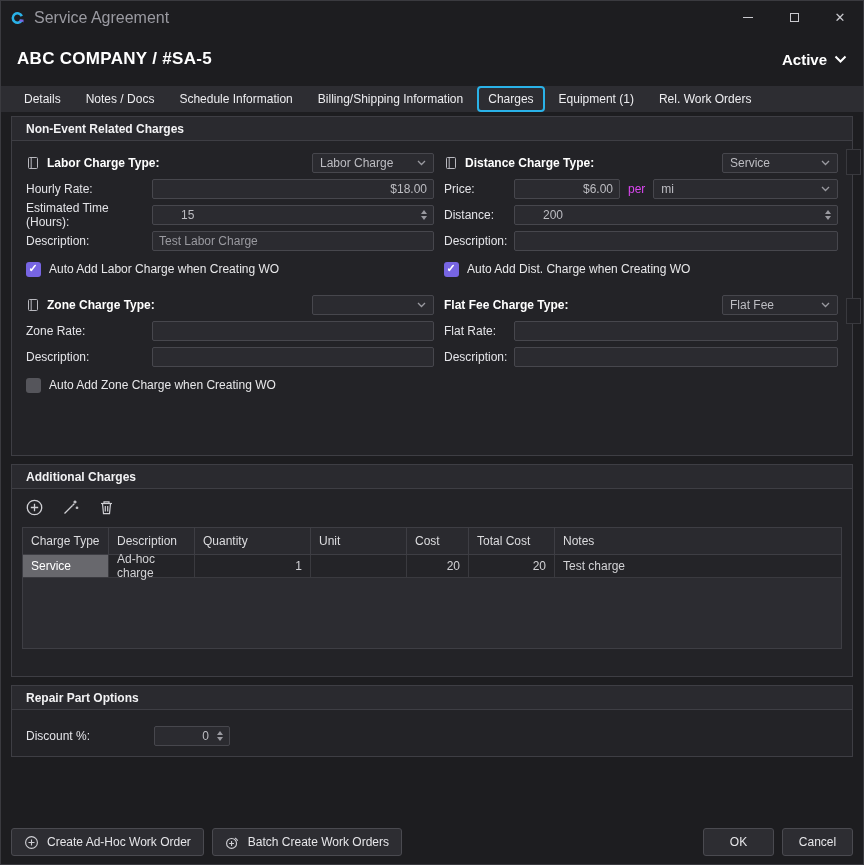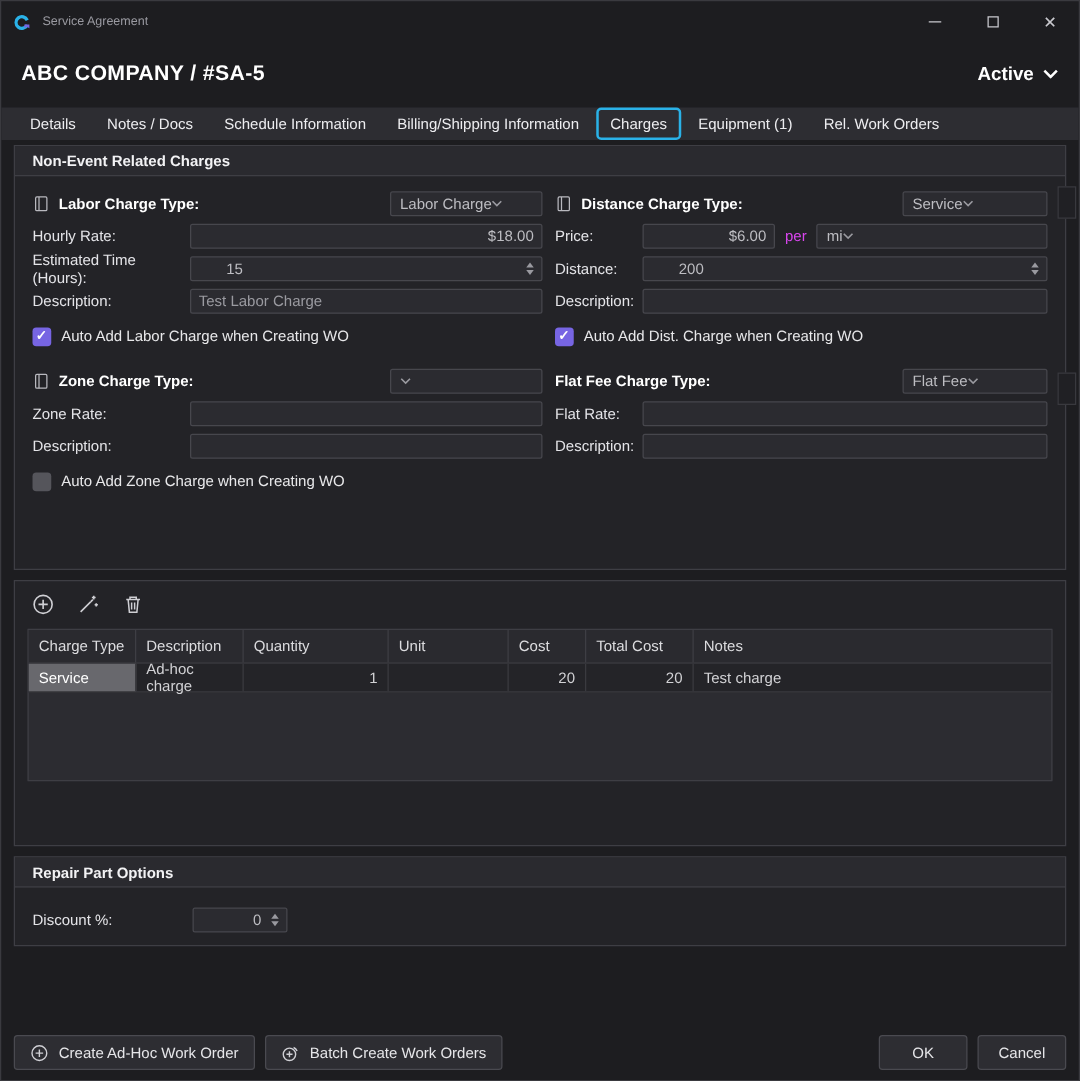--- a/index.html
+++ b/index.html
@@ -1,21 +1,21 @@
 <!DOCTYPE html>
 <html><head>
 <meta charset="utf-8">
 <style>
   * { margin:0; padding:0; box-sizing:border-box; }
   html,body { width:864px; height:865px; background:#151517; font-family:"Liberation Sans",sans-serif; font-size:12px; color:#e8e8ea; overflow:hidden; }
   .window { position:relative; width:864px; height:865px; background:#1d1d20; border:1px solid #3a3a3f; display:flex; flex-direction:column; }
 
   
   .titlebar { height:33px; flex:none; display:flex; align-items:center; padding-left:9px; }
-  .titlebar .title { color:#9a9aa1; font-size:10px; margin-left:8px; }
+  .titlebar .title { color:#9a9aa1; font-size:16px; margin-left:8px; }
   .win-controls { margin-left:auto; display:flex; height:100%; }
   .win-btn { width:46px; height:100%; background:transparent; border:none; color:#c9c9ce; display:flex; align-items:center; justify-content:center; cursor:default; }
   .glyph-min { width:10px; height:1px; background:#c9c9ce; display:inline-block; }
   .glyph-max { width:9px; height:9px; border:1px solid #c9c9ce; display:inline-block; }
   .glyph-close { font-size:13px; line-height:1; }
 
   
   .header { height:50px; flex:none; display:flex; align-items:center; padding:0 16px; }
   .company { font-size:17px; font-weight:bold; letter-spacing:.3px; color:#ffffff; }
   .status { margin-left:auto; display:flex; align-items:center; gap:7px; font-size:15px; font-weight:bold; color:#ffffff; cursor:default; }
@@ -38,21 +38,21 @@
   .flabel { width:126px; flex:none; color:#e4e4e8; }
   .flabel-r { width:70px; flex:none; color:#e4e4e8; }
   .bold { font-weight:bold; color:#ffffff; }
   .type-row { justify-content:space-between; }
   .type-left { display:flex; align-items:center; gap:7px; }
 
   .input { flex:1; height:20px; background:#2b2b30; border:1px solid #47474d; border-radius:2px; display:flex; align-items:center; padding:0 6px; color:#bdbdc2; overflow:hidden; }
   .input.right { justify-content:flex-end; }
   .input.spin { justify-content:space-between;padding-left:28px; }
   .input .muted { color:#9a9aa0; }
-  .dropdown { height:20px; background:#2b2b30; border:1px solid #47474d; border-radius:2px; display:flex; align-items:center; padding:0 7px; color:#bdbdc2; }
+  .dropdown { height:20px; background:#2b2b30; border:1px solid #47474d; border-radius:2px; display:flex; align-items:center; justify-content:space-between; padding:0 7px; color:#bdbdc2; }
   .dd-fixed-l { width:122px; flex:none; }
   .dd-fixed-r { width:116px; flex:none; }
   .dd-flex { flex:1; }
   .per { margin:0 8px; color:#d946ef; flex:none; }
   .price-input { flex:none; width:106px; }
 
   .spinner { display:flex; flex-direction:column; gap:2px; margin-left:8px; flex:none; }
   .spinner i { display:block; width:0; height:0; border-left:3.5px solid transparent; border-right:3.5px solid transparent; }
   .spinner .up { border-bottom:4px solid #9a9aa0; }
   .spinner .dn { border-top:4px solid #9a9aa0; }
@@ -297,20 +297,21 @@
               <div class="input">
                   <span></span>
                 </div>
             </div>
           </div>
         </div>
       </div>
     </div>
 
     <div class="group" style="height:213px;">
+      <div class="group-header">Additional Charges</div>
       <div class="toolbar">
         <span class="tool">
           <svg width="19" height="19" viewBox="0 0 19 19" fill="none" stroke="#cfcfd4" stroke-width="1.3">
               <circle cx="9.5" cy="9.5" r="7.2"></circle>
               <path d="M9.5 5.8v7.4M5.8 9.5h7.4"></path>
             </svg>
         </span>
         <span class="tool">
           <svg width="19" height="19" viewBox="0 0 19 19" fill="none" stroke="#cfcfd4" stroke-width="1.3">
               <path d="M3.5 15.5l8-8"></path>

